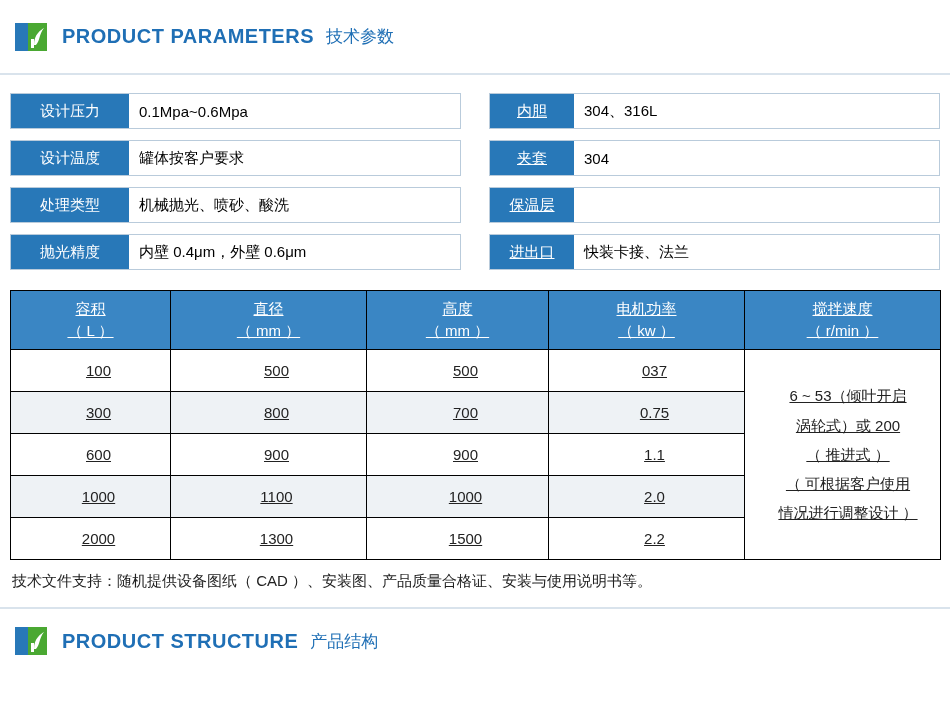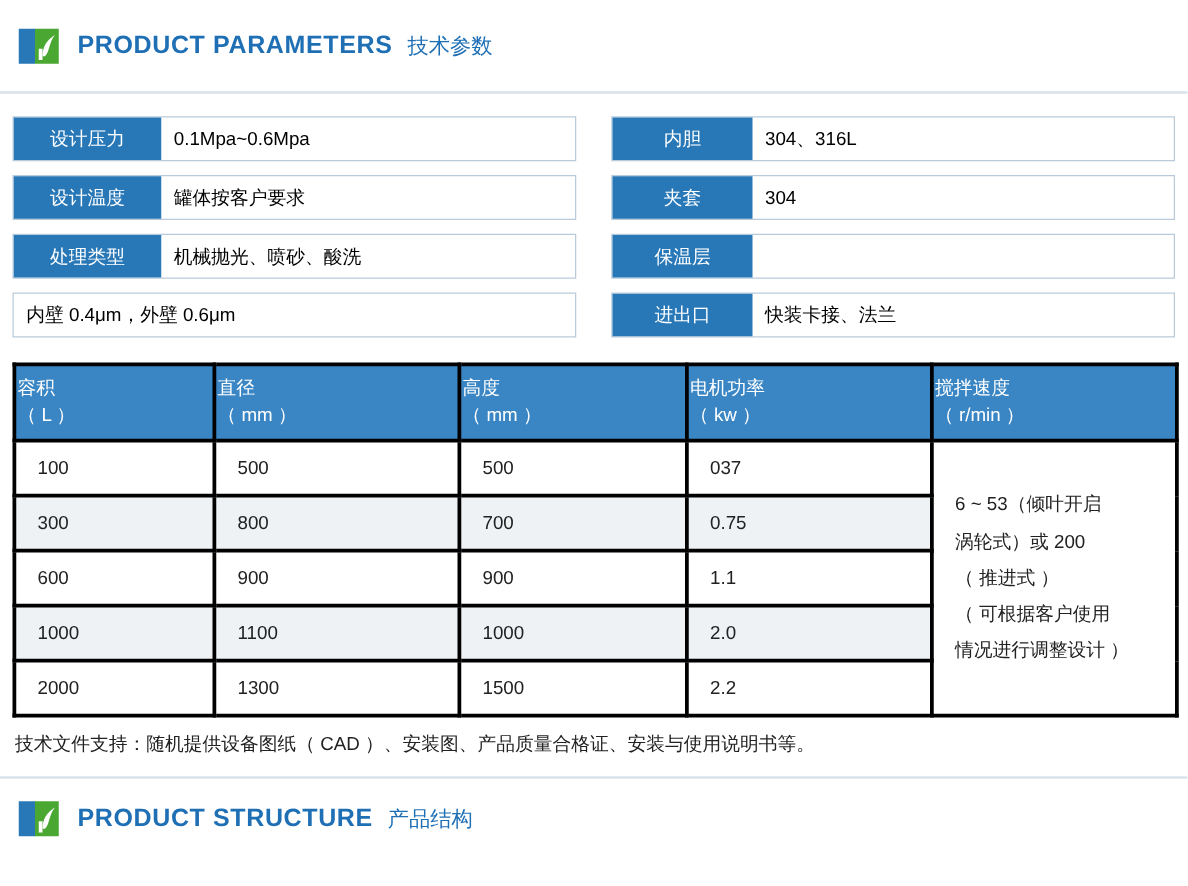--- a/index.html
+++ b/index.html
@@ -79,21 +79,21 @@
     background: #2878b8;
     color: #ffffff;
     font-size: 15px;
     display: flex;
     align-items: center;
     justify-content: center;
     box-sizing: border-box;
     flex: 0 0 auto;
   }
   .spec-col.left .spec-label { width: 118px; }
-  .spec-col.right .spec-label { width: 112px; }
+  .spec-col.right .spec-label { width: 84px; text-decoration: underline; }
   .spec-value {
     display: flex;
     align-items: center;
     padding-left: 10px;
     font-size: 15px;
     color: #000000;
     flex: 1 1 auto;
   }
 
   
@@ -101,25 +101,26 @@
     padding: 20px 10px 0 10px;
     box-sizing: border-box;
   }
   table.spec-table {
     width: 930px;
     border-collapse: collapse;
     table-layout: fixed;
   }
   table.spec-table th,
   table.spec-table td {
-    border: 3px solid #000000;
-    text-align: left;
+    border: 1px solid #000000;
+    text-align: center;
     font-size: 15px;
     color: #222;
     font-weight: normal;
+    text-decoration: underline;
   }
   table.spec-table thead th {
     background: #3a86c4;
     color: #ffffff;
     height: 56px;
     line-height: 1.45;
     font-size: 15px;
   }
   table.spec-table tbody td {
     height: 39px;
@@ -181,20 +182,21 @@
       </div>
       <div class="spec-row">
         <div class="spec-label">设计温度</div>
         <div class="spec-value">罐体按客户要求</div>
       </div>
       <div class="spec-row">
         <div class="spec-label">处理类型</div>
         <div class="spec-value">机械抛光、喷砂、酸洗</div>
       </div>
       <div class="spec-row">
+        <div class="spec-label">抛光精度</div>
         <div class="spec-value">内壁 0.4μm，外壁 0.6μm</div>
       </div>
     </div>
 
     <div class="spec-col right">
       <div class="spec-row">
         <div class="spec-label">内胆</div>
         <div class="spec-value">304、316L</div>
       </div>
       <div class="spec-row">

